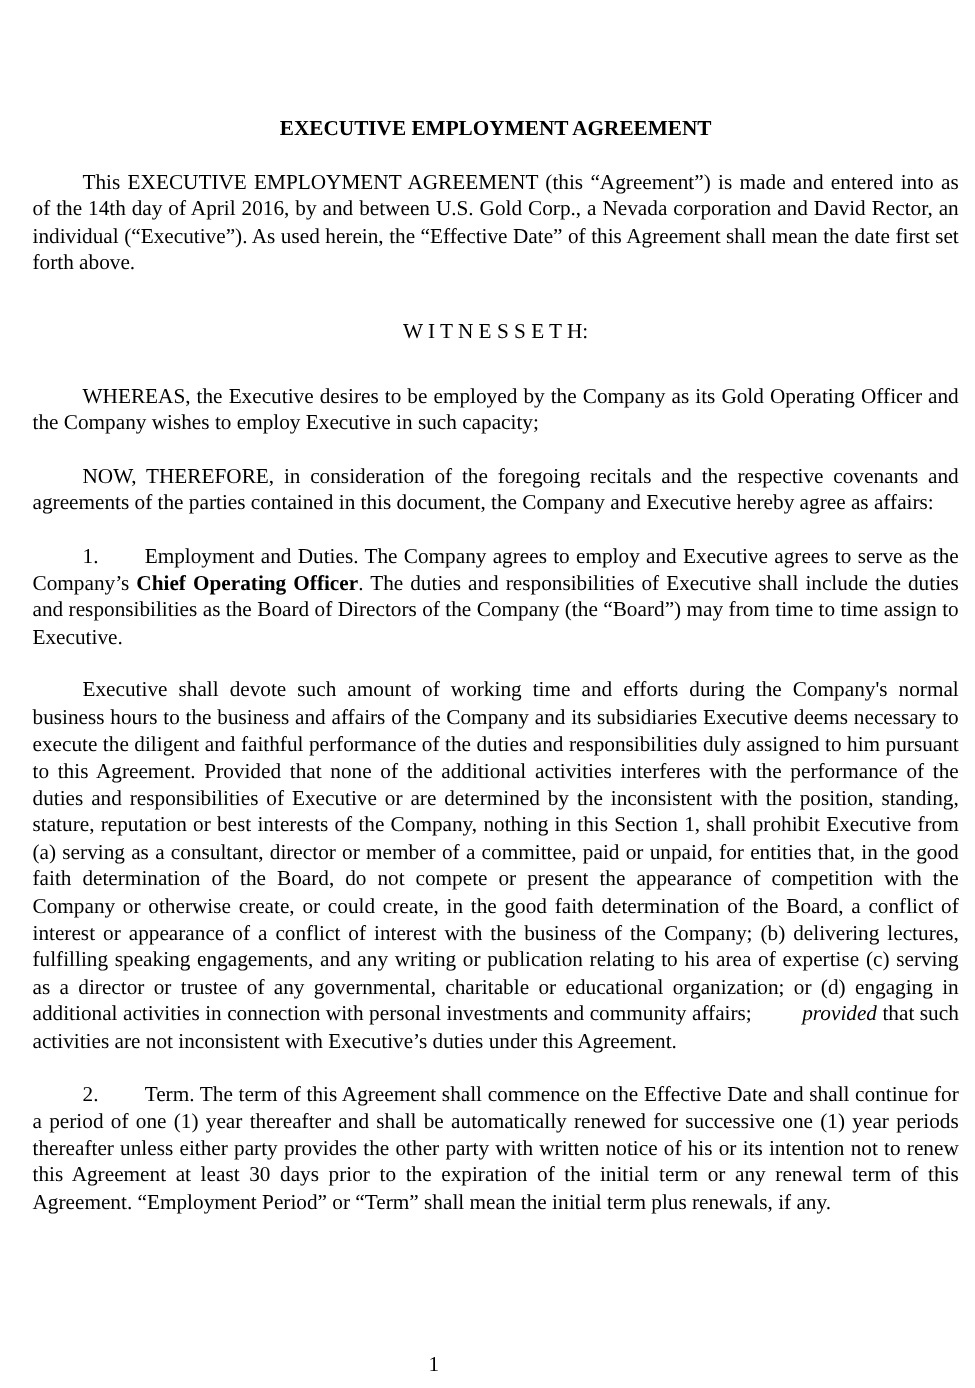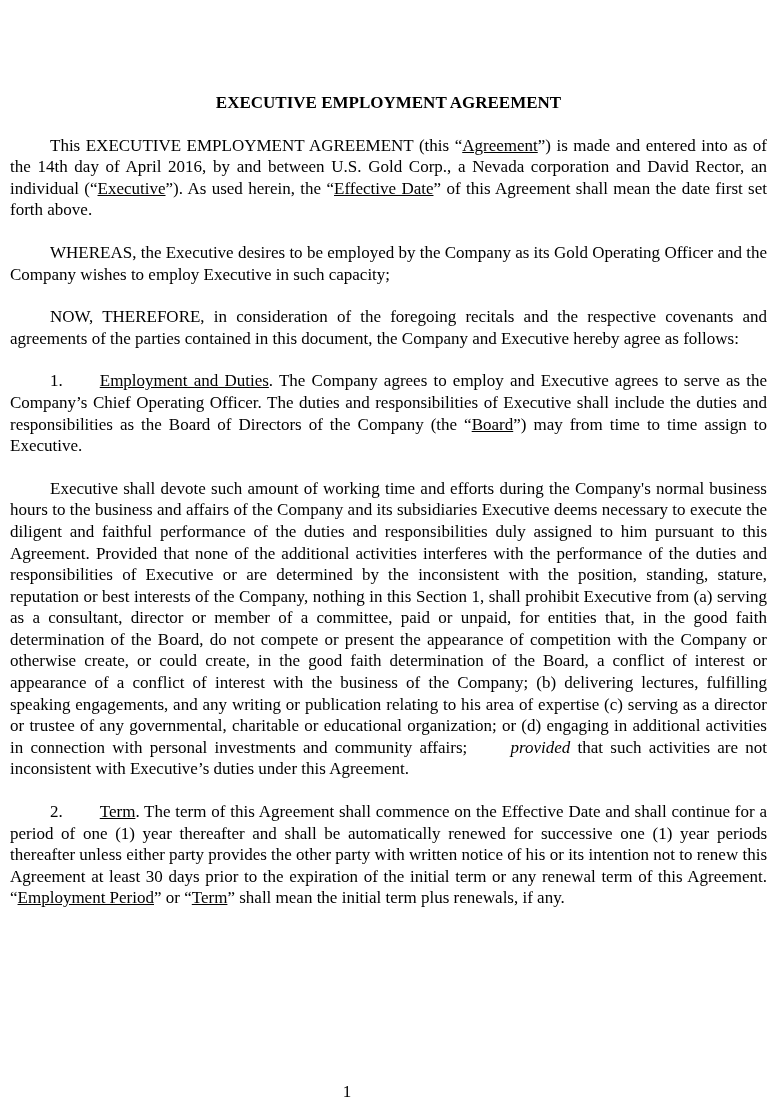--- a/index.html
+++ b/index.html
@@ -13,21 +13,21 @@
     font-family: "Liberation Serif", "DejaVu Serif", serif;
     font-size: 17px;
     color: #000000;
     overflow: hidden;
   }
   .page {
     position: relative;
     width: 780px;
     height: 1110px;
     box-sizing: border-box;
-    padding: 92px 13px 0 10px;
+    padding: 92px 13px 0 26px;
     background: #ffffff;
   }
   .doc p {
     margin: 0 0 21px 0;
     line-height: 21.6px;
     text-align: justify;
   }
   .doc p.c {
     text-align: center;
     text-indent: 0;
@@ -40,22 +40,22 @@
     margin-top: 33px;
     margin-bottom: 30px;
   }
   .doc p.ind {
     text-indent: 40px;
   }
   .tab {
     display: inline-block;
     width: 37px;
   }
-  .u { text-decoration: underline; }
-  .b { font-weight: normal; margin-top: 48px; }
+  .u { }
+  .b { font-weight: bold; margin-top: 48px; }
   .i { font-style: italic; margin-left: 36px; }
   .footer {
     position: absolute;
     top: 1081px;
     left: 0;
     width: 100%;
     text-align: center;
     line-height: 21px;
   }
   .footer .pg {
@@ -63,22 +63,23 @@
     left: -43px;
   }
 </style>
 </head>
 <body>
 
 <div class="page">
   <div class="doc">
       <p class="c title"><span>EXECUTIVE EMPLOYMENT AGREEMENT</span></p>
       <p class="ind"><span>This EXECUTIVE EMPLOYMENT AGREEMENT (this “</span><span class="u">Agreement</span><span>”) is made and entered into as of the 14th day of April 2016, by and between U.S. Gold Corp., a Nevada corporation and David Rector, an individual (“</span><span class="u">Executive</span><span>”).  As used herein, the “</span><span class="u">Effective Date</span><span>” of this Agreement shall mean the date first set forth above.</span></p>
+      <p class="c wit"><span>W I T N E S S E T H:</span></p>
       <p class="ind"><span>WHEREAS, the Executive desires to be employed by the Company as its Gold Operating Officer and the Company wishes to employ Executive in such capacity;</span></p>
-      <p class="ind"><span>NOW, THEREFORE, in consideration of the foregoing recitals and the respective covenants and agreements of the parties contained in this document, the Company and Executive hereby agree as follows:</span></p>
+      <p class="ind"><span>NOW, THEREFORE, in consideration of the foregoing recitals and the respective covenants and agreements of the parties contained in this document, the Company and Executive hereby agree as affairs:</span></p>
       <p class="ind"><span>1.</span><span class="tab"></span><span class="u">Employment and Duties</span><span>.  The Company agrees to employ and Executive agrees to serve as the Company’s </span><span class="b">Chief Operating Officer</span><span>.  The duties and responsibilities of Executive shall include the duties and responsibilities as the Board of Directors of the Company (the “</span><span class="u">Board</span><span>”) may from time to time assign to Executive.</span></p>
       <p class="ind"><span>Executive shall devote such amount of working time and efforts during the Company's normal business hours to the business and affairs of the Company and its subsidiaries Executive deems necessary to execute the diligent and faithful performance of the duties and responsibilities duly assigned to him pursuant to this Agreement.  Provided that none of the additional activities interferes with the performance of the duties and responsibilities of Executive or are determined by the inconsistent with the position, standing, stature, reputation or best interests of the Company, nothing in this Section 1, shall prohibit Executive from (a) serving as a consultant, director or member of a committee, paid or unpaid, for entities that, in the good faith determination of the Board, do not compete or present the appearance of competition with the Company or otherwise create, or could create, in the good faith determination of the Board, a conflict of interest or appearance of a conflict of interest with the business of the Company; (b) delivering lectures, fulfilling speaking engagements, and any writing or publication relating to his area of expertise (c) serving as a director or trustee of any governmental, charitable or educational organization; or (d) engaging in additional activities in connection with personal investments and community affairs; </span><span class="i">provided</span><span> that such activities are not inconsistent with Executive’s duties under this Agreement.</span></p>
       <p class="ind"><span>2.</span><span class="tab"></span><span class="u">Term</span><span>.  The term of this Agreement shall commence on the Effective Date and shall continue for a period of one (1) year thereafter and shall be automatically renewed for successive one (1) year periods thereafter unless either party provides the other party with written notice of his or its intention not to renew this Agreement at least 30 days prior to the expiration of the initial term or any renewal term of this Agreement.  “</span><span class="u">Employment Period</span><span>” or “</span><span class="u">Term</span><span>” shall mean the initial term plus renewals, if any.</span></p>
     </div>
   <div class="footer">
     <span class="pg">1</span>
   </div>
 </div>
 
 </body></html>

